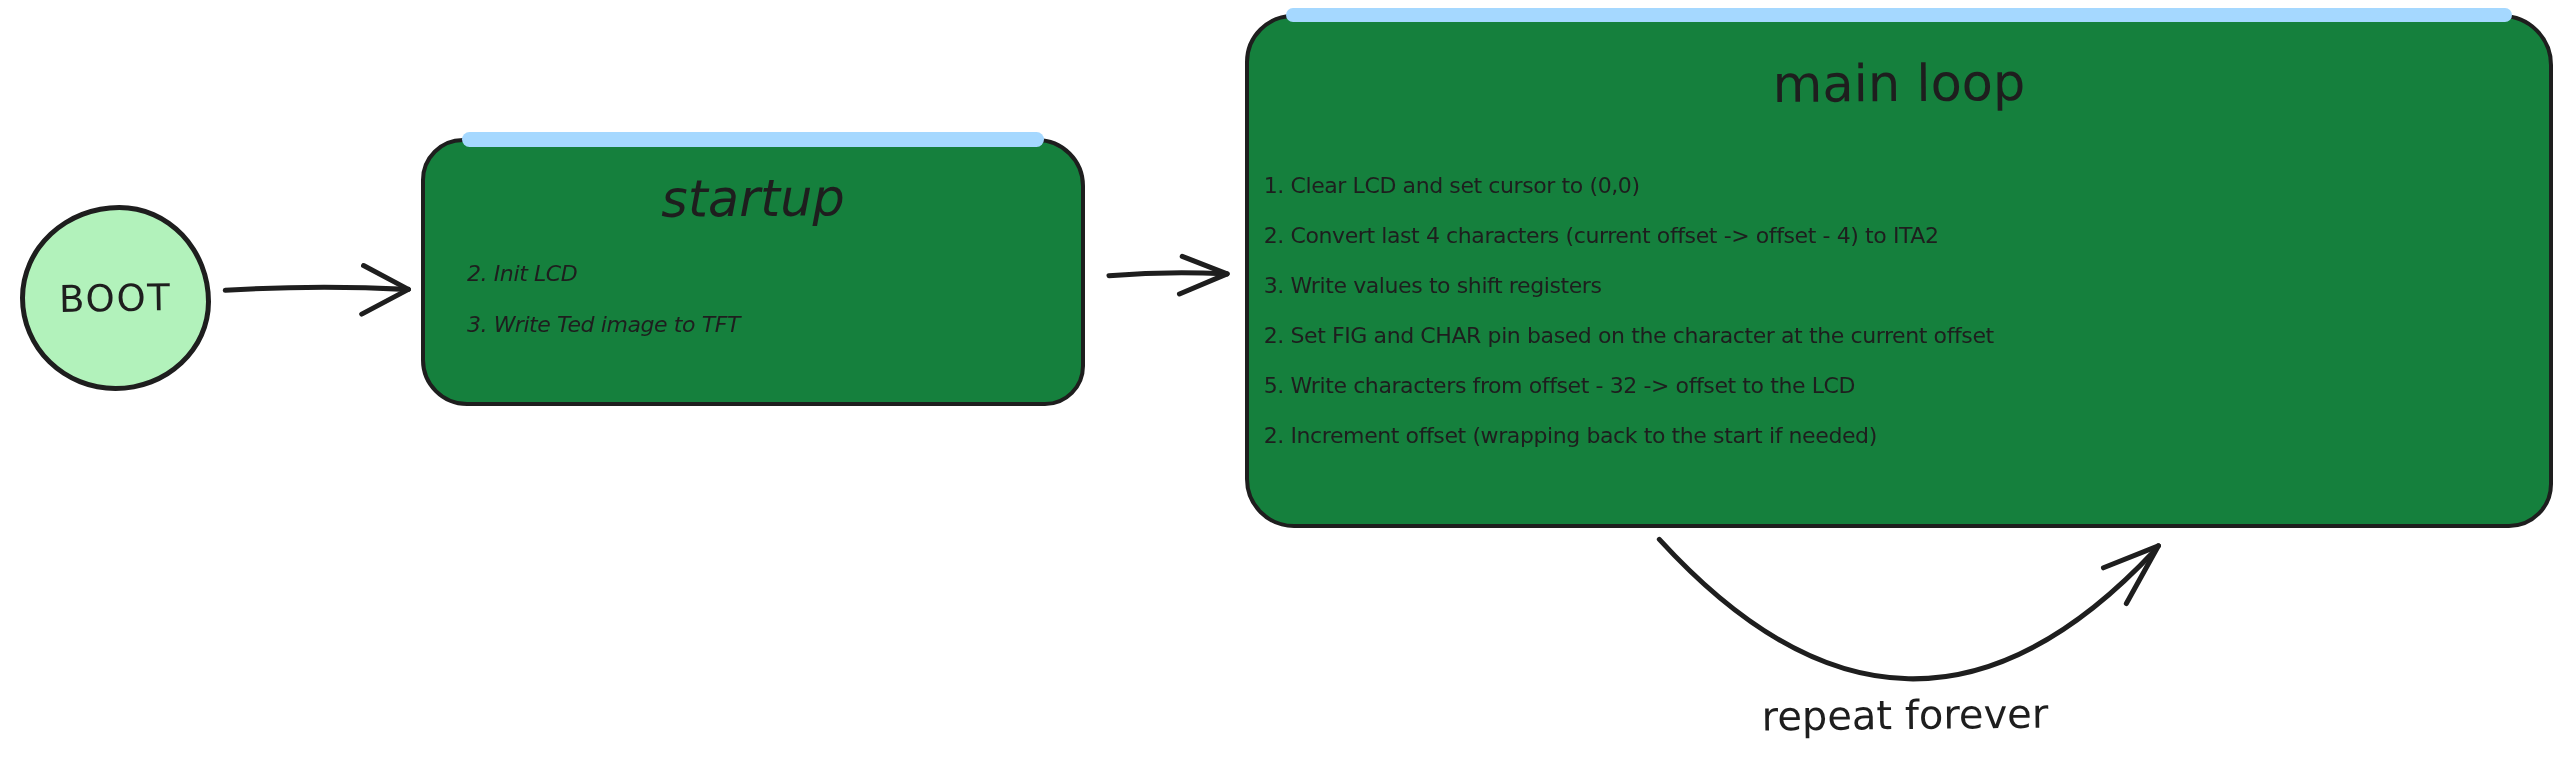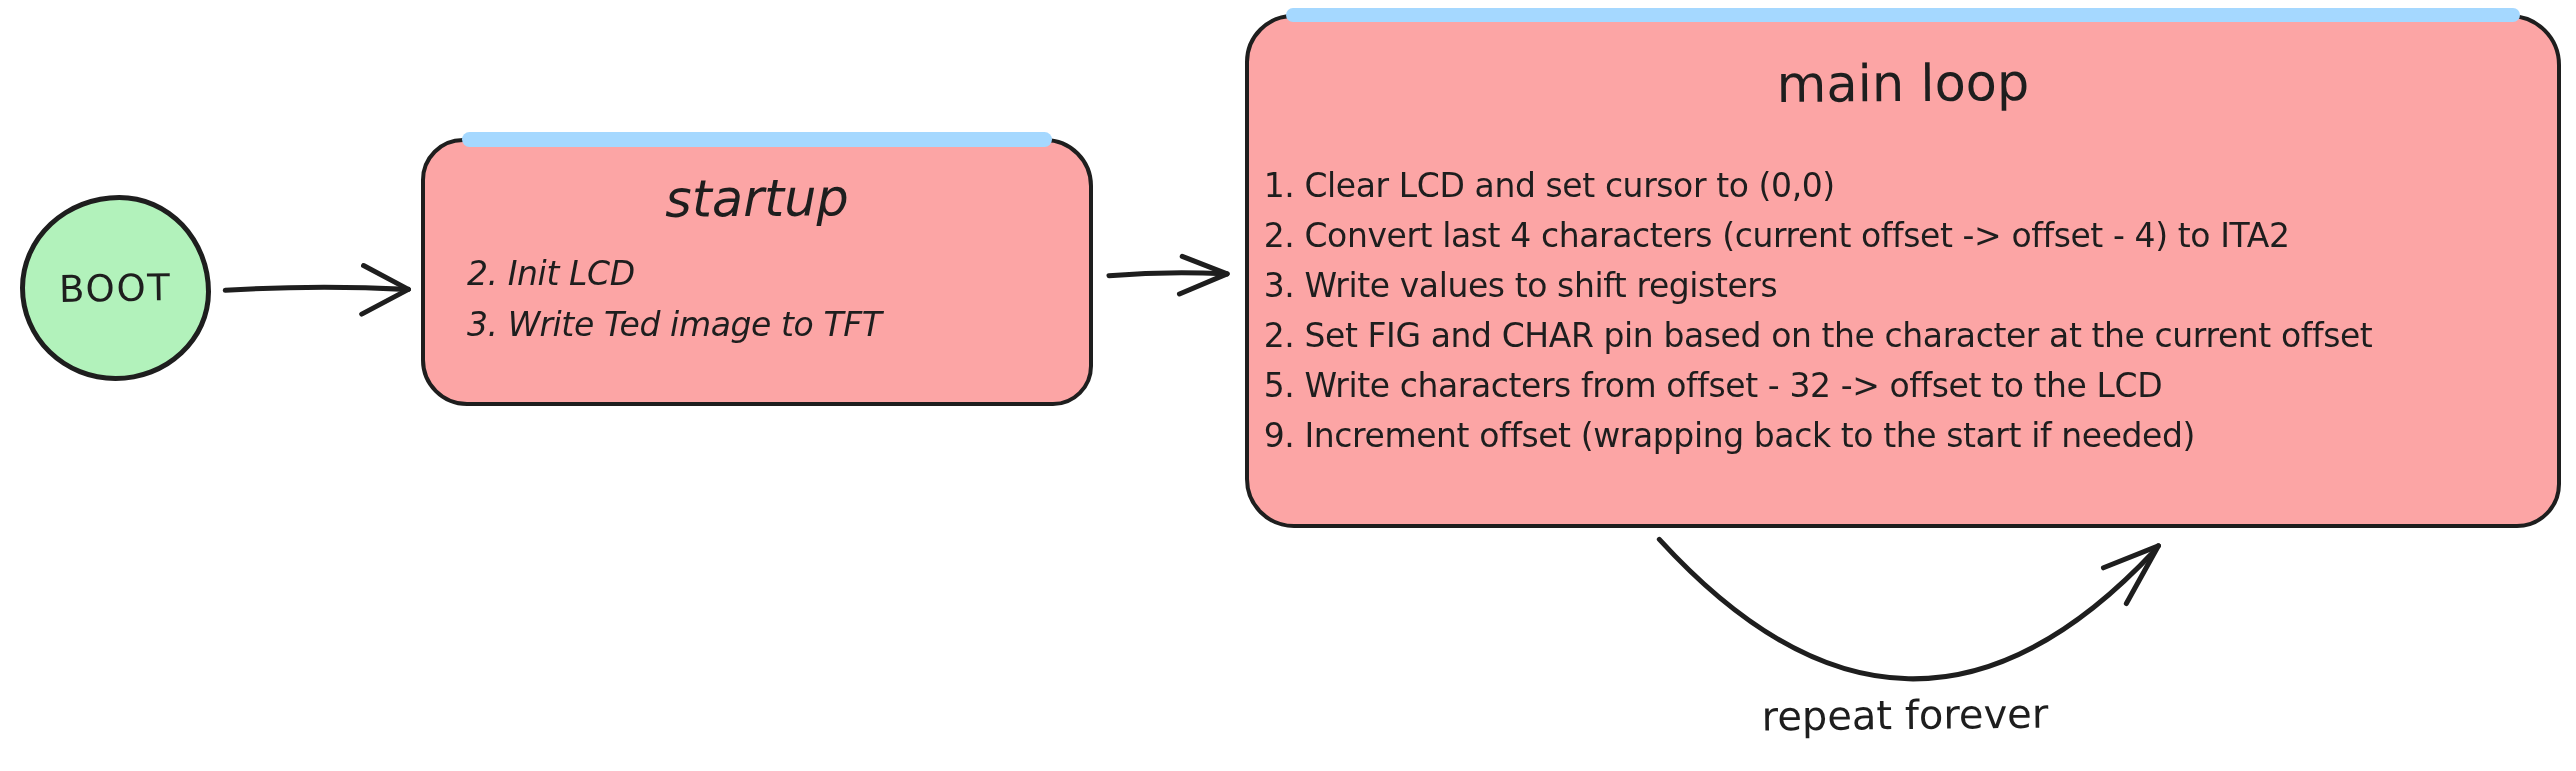--- a/index.html
+++ b/index.html
@@ -32,44 +32,43 @@
     stroke: #1e1e1e;
     stroke-width: 5.5;
     stroke-linecap: round;
     stroke-linejoin: round;
   }
 
   
   .boot-circle {
     position: absolute;
     left: 20px;
-    top: 195px;
+    top: 205px;
     width: 181px;
     height: 176px;
     background: #b2f2bb;
     border: 5.5px solid #1e1e1e;
     border-radius: 52% 48% 50% 50% / 50% 52% 48% 50%;
     display: flex;
     align-items: center;
     justify-content: center;
     z-index: 2;
   }
   .boot-label {
     font-size: 37px;
     letter-spacing: 1.8px;
     transform: rotate(-1deg);
   }
 
   
   .node-box {
     position: absolute;
-    background: #fca5a5;
+    background: #15803d;
     border: 4.6px solid #1e1e1e;
     z-index: 2;
-    padding-left: 8px;
   }
   .node-box::before {
     
     content: "";
     position: absolute;
     left: 37px;
     right: 37px;
     top: -10px;
     height: 14.7px;
     background: #a5d8ff;
@@ -100,21 +99,21 @@
     line-height: 1.1;
     transform: rotate(-0.4deg);
   }
   .startup-box .node-title { top: 29px; }
   .mainloop-box .node-title { top: 38px; }
   .node-steps {
     position: absolute;
     list-style: none;
     margin: 0;
     padding: 0;
-    font-size: 33px;
+    font-size: 22px;
     letter-spacing: -0.4px;
     white-space: nowrap;
   }
   .startup-box .node-steps {
     left: 42px;
     top: 106px;
     line-height: 51px;
   }
   .mainloop-box .node-steps {
     left: 14.7px;
@@ -170,20 +169,20 @@
   </div>
 
   <div class="node-box mainloop-box">
     <div class="node-title">main loop</div>
     <ul class="node-steps">
       <li>1. Clear LCD and set cursor to (0,0)</li>
       <li>2. Convert last 4 characters (current offset -&gt; offset - 4) to ITA2</li>
       <li>3. Write values to shift registers</li>
       <li>2. Set FIG and CHAR pin based on the character at the current offset</li>
       <li>5. Write characters from offset - 32 -&gt; offset to the LCD</li>
-      <li>9. Increment offset (wrapping back to the start if needed)</li>
+      <li>2. Increment offset (wrapping back to the start if needed)</li>
     </ul>
   </div>
 
   <div class="repeat-label">repeat forever</div>
 
 </div>
 
 
 </body></html>

